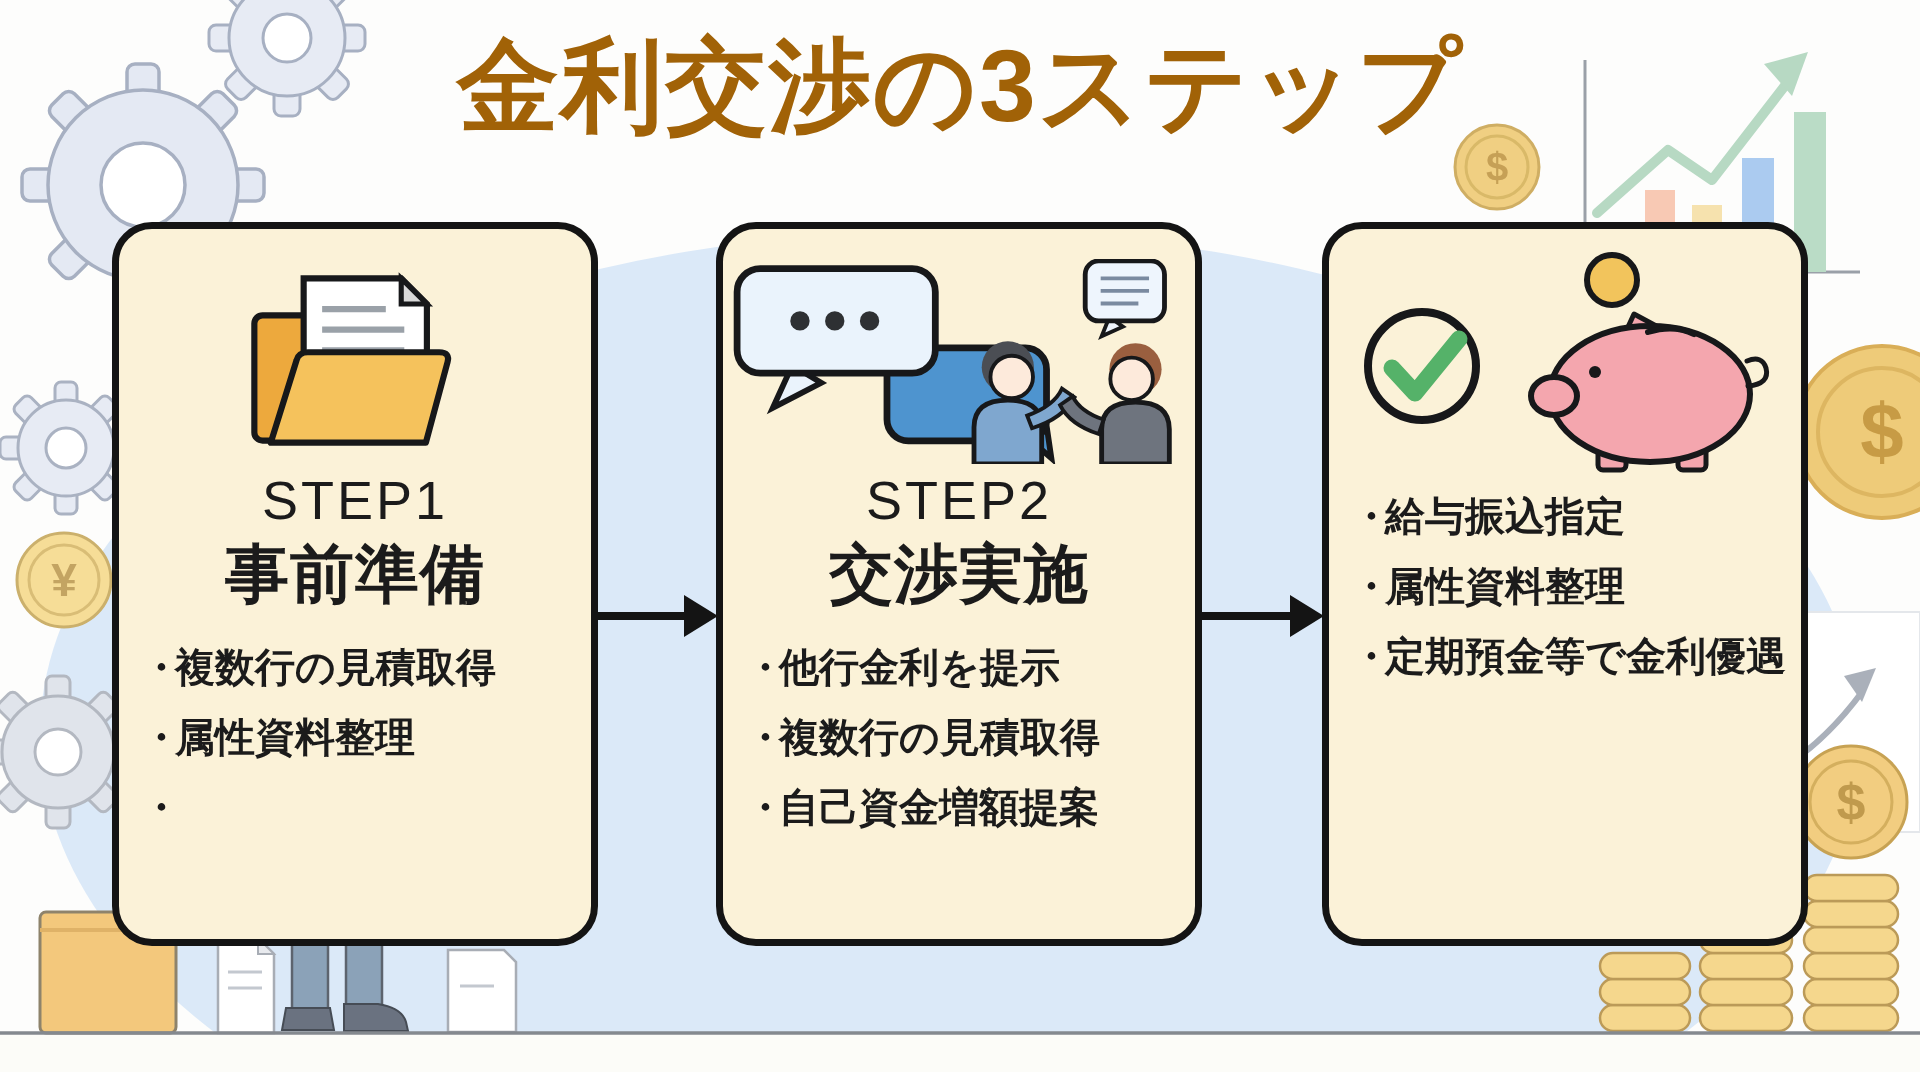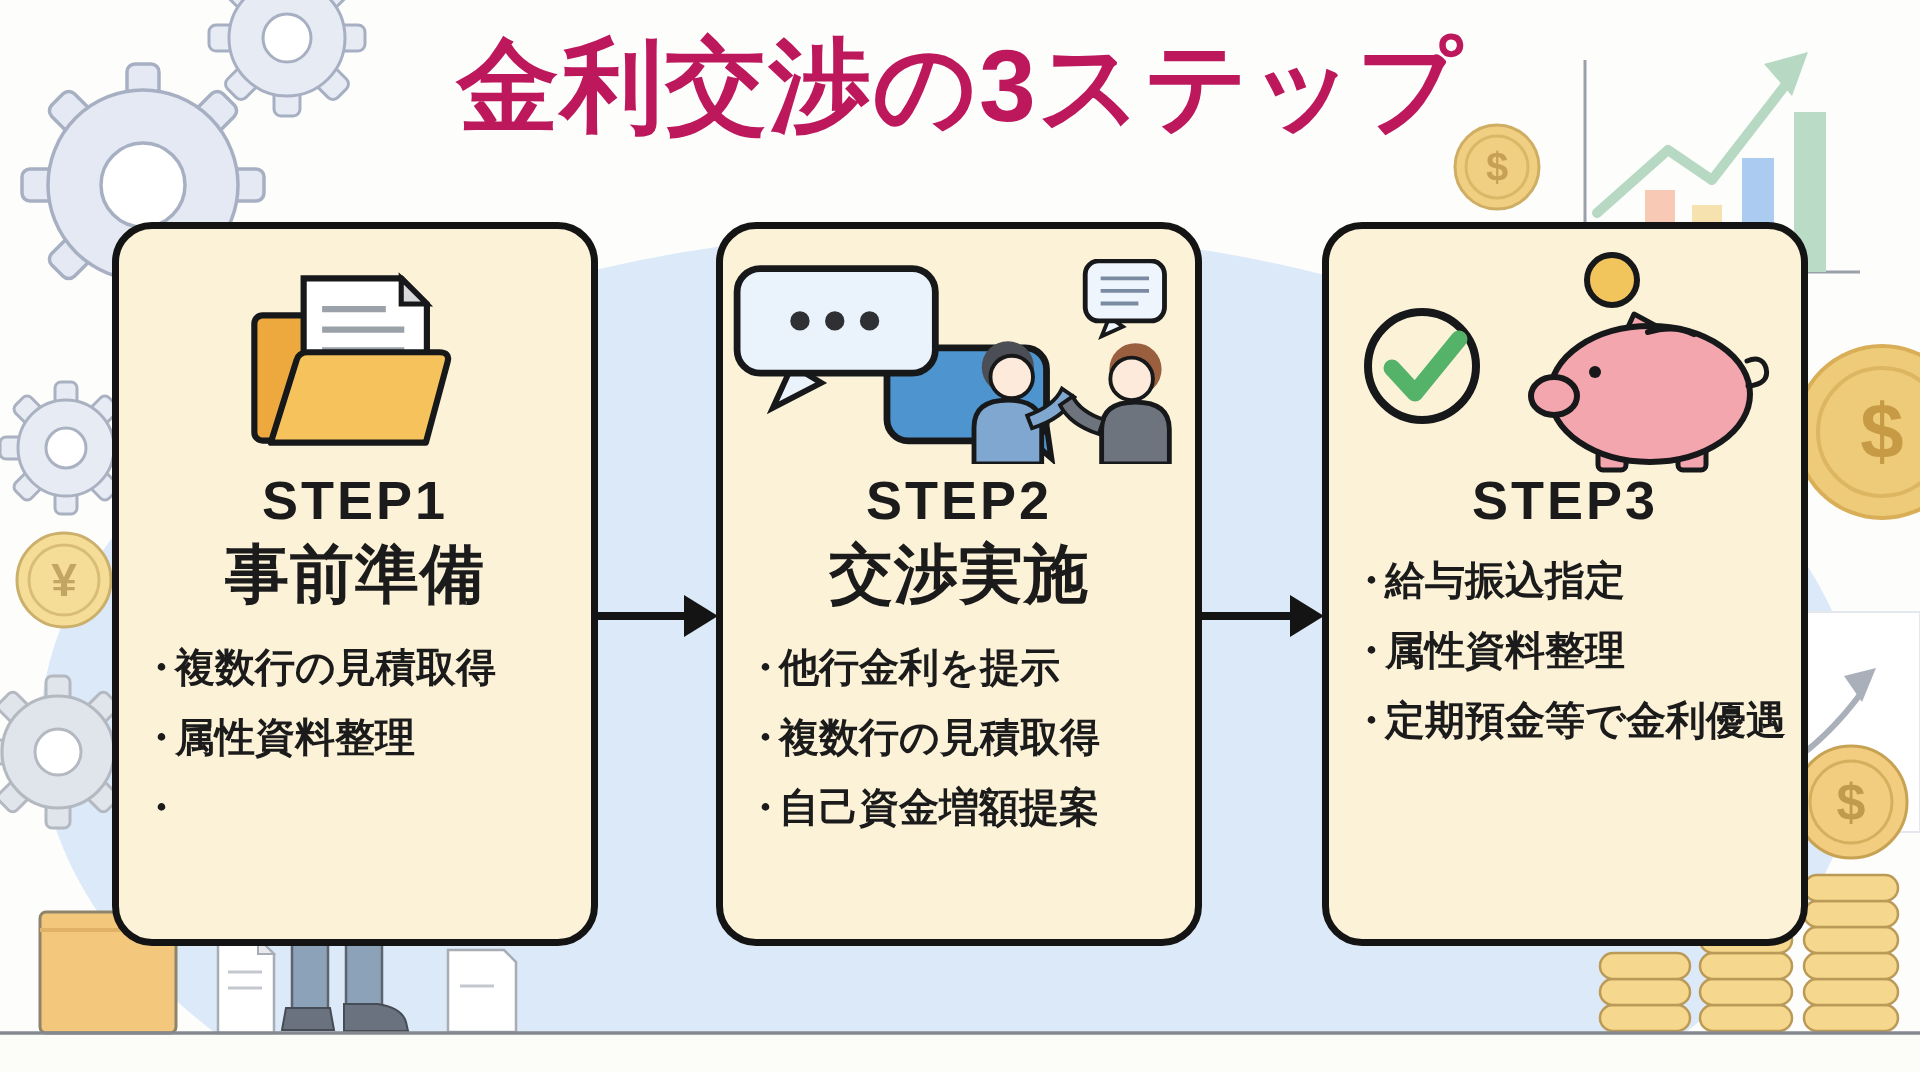--- a/index.html
+++ b/index.html
@@ -7,32 +7,32 @@
     position:relative;width:1920px;height:1072px;overflow:hidden;
     background:#fdfdfc;
     font-family:"Liberation Sans","DejaVu Sans",sans-serif;
     color:#1b1b1b;
   }
   svg{display:block;}
   .bg{position:absolute;left:0;top:0;z-index:0;}
   .title{
     position:absolute;left:0;top:30px;width:100%;z-index:3;
     text-align:center;font-size:102px;font-weight:900;letter-spacing:2px;
-    color:#be185d;margin:0;line-height:1.1;
+    color:#a16207;margin:0;line-height:1.1;
   }
   .card{
     position:absolute;top:222px;width:486px;height:724px;z-index:2;
     background:#fbf2d8;border:7px solid #141414;border-radius:40px;
     box-sizing:border-box;display:flex;flex-direction:column;align-items:center;
   }
   .card.c1{left:112px;}
   .card.c2{left:716px;}
   .card.c3{left:1322px;}
   .icon-zone{height:212px;margin-top:26px;display:flex;align-items:center;justify-content:center;}
-  .step-label{font-size:54px;font-weight:700;letter-spacing:3px;margin-top:2px;}
+  .step-label{font-size:54px;font-weight:400;letter-spacing:3px;margin-top:2px;}
   .step-heading{font-size:64px;font-weight:900;letter-spacing:1px;margin-top:0;white-space:nowrap;}
   .bullets{list-style:none;margin:26px 0 0 0;padding:0 22px;align-self:stretch;}
   .bullets li{display:flex;align-items:flex-start;font-size:40px;font-weight:800;
     margin-bottom:24px;line-height:1.15;white-space:nowrap;}
   .bullets .dot{width:34px;flex:0 0 34px;}
   .arrow{position:absolute;top:592px;z-index:1;}
   .arrow.a1{left:592px;}
   .arrow.a2{left:1198px;}
 </style>
 </head>
@@ -305,21 +305,20 @@
           <rect x="248" y="200" width="28" height="26" rx="5" fill="#f4a6ae" stroke="#17181a" stroke-width="5"></rect>
           <rect x="328" y="200" width="28" height="26" rx="5" fill="#f4a6ae" stroke="#17181a" stroke-width="5"></rect>
           <ellipse cx="300" cy="150" rx="100" ry="68" fill="#f4a6ae" stroke="#17181a" stroke-width="6"></ellipse>
           <ellipse cx="204" cy="152" rx="23" ry="19" fill="#f4a6ae" stroke="#17181a" stroke-width="6"></ellipse>
           <circle cx="245" cy="128" r="6" fill="#17181a"></circle>
           <path d="M298,88 q26,-8 46,2" fill="none" stroke="#17181a" stroke-width="6" stroke-linecap="round"></path>
           <path d="M398,142 q22,-2 18,-18 q-4,-13 -19,-7" fill="none" stroke="#17181a" stroke-width="5" stroke-linecap="round"></path>
         </g>
       </svg>
     </div>
-    <div class="step-label">STEP3</div>
     <ul class="bullets">
       <li>
           <span class="dot">・</span>
           <span>給与振込指定</span>
         </li>
       <li>
           <span class="dot">・</span>
           <span>属性資料整理</span>
         </li>
       <li>

